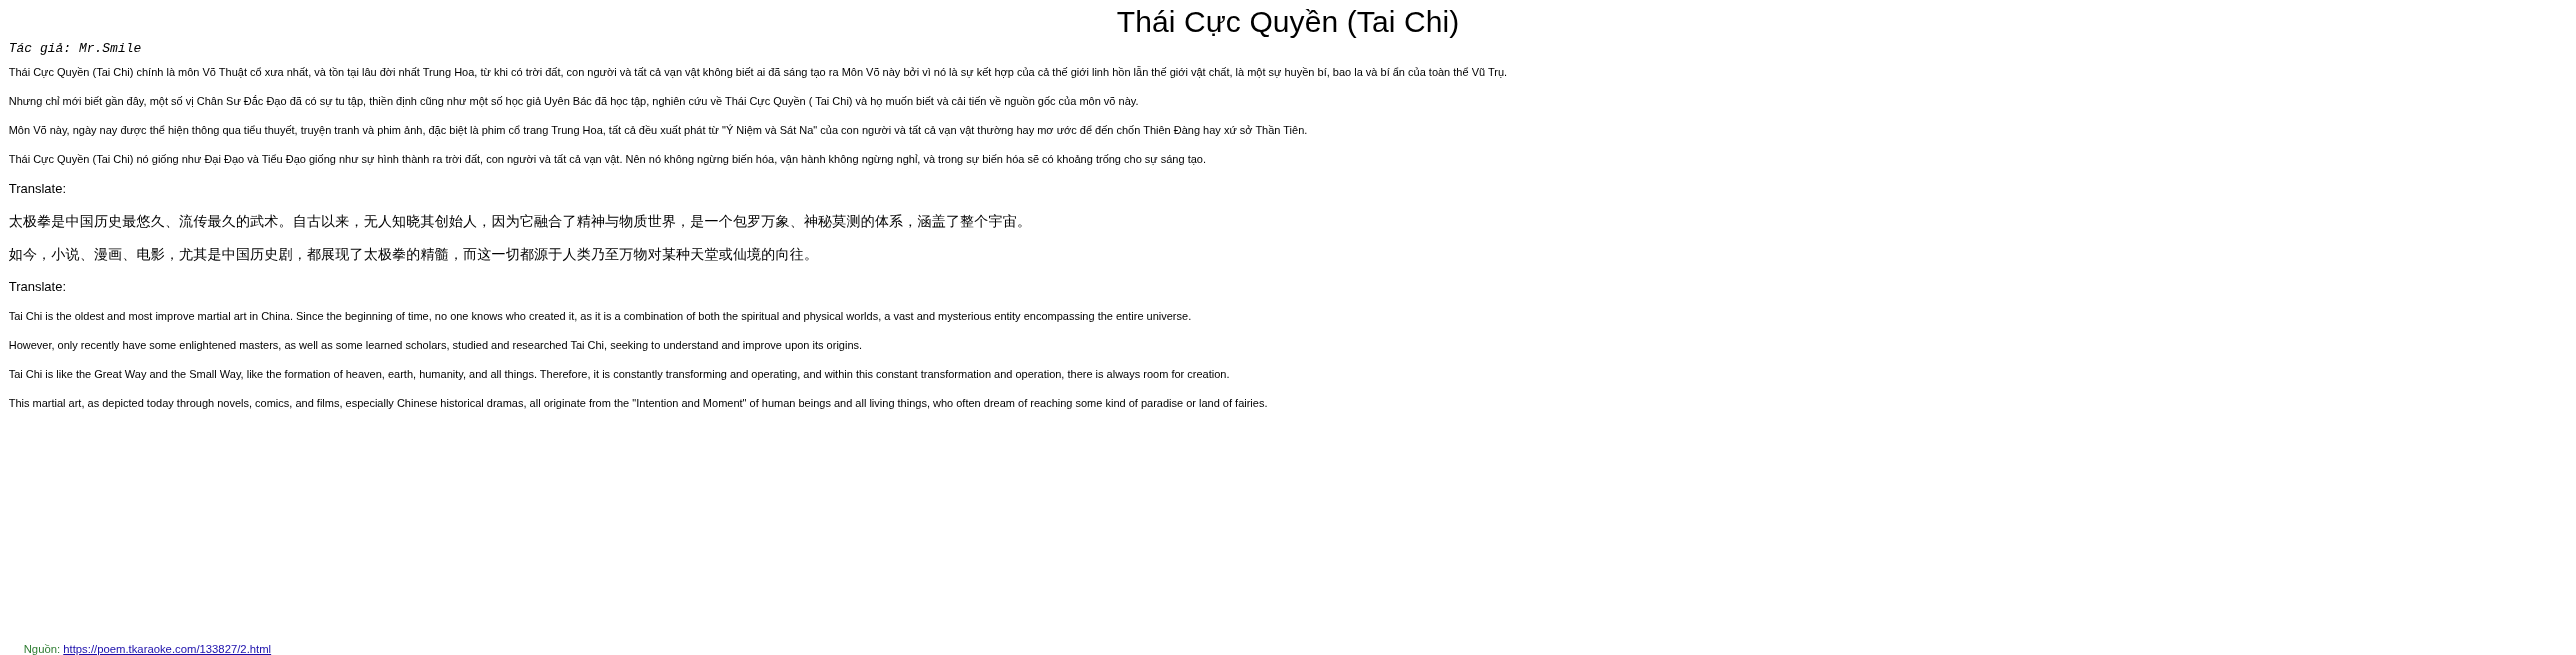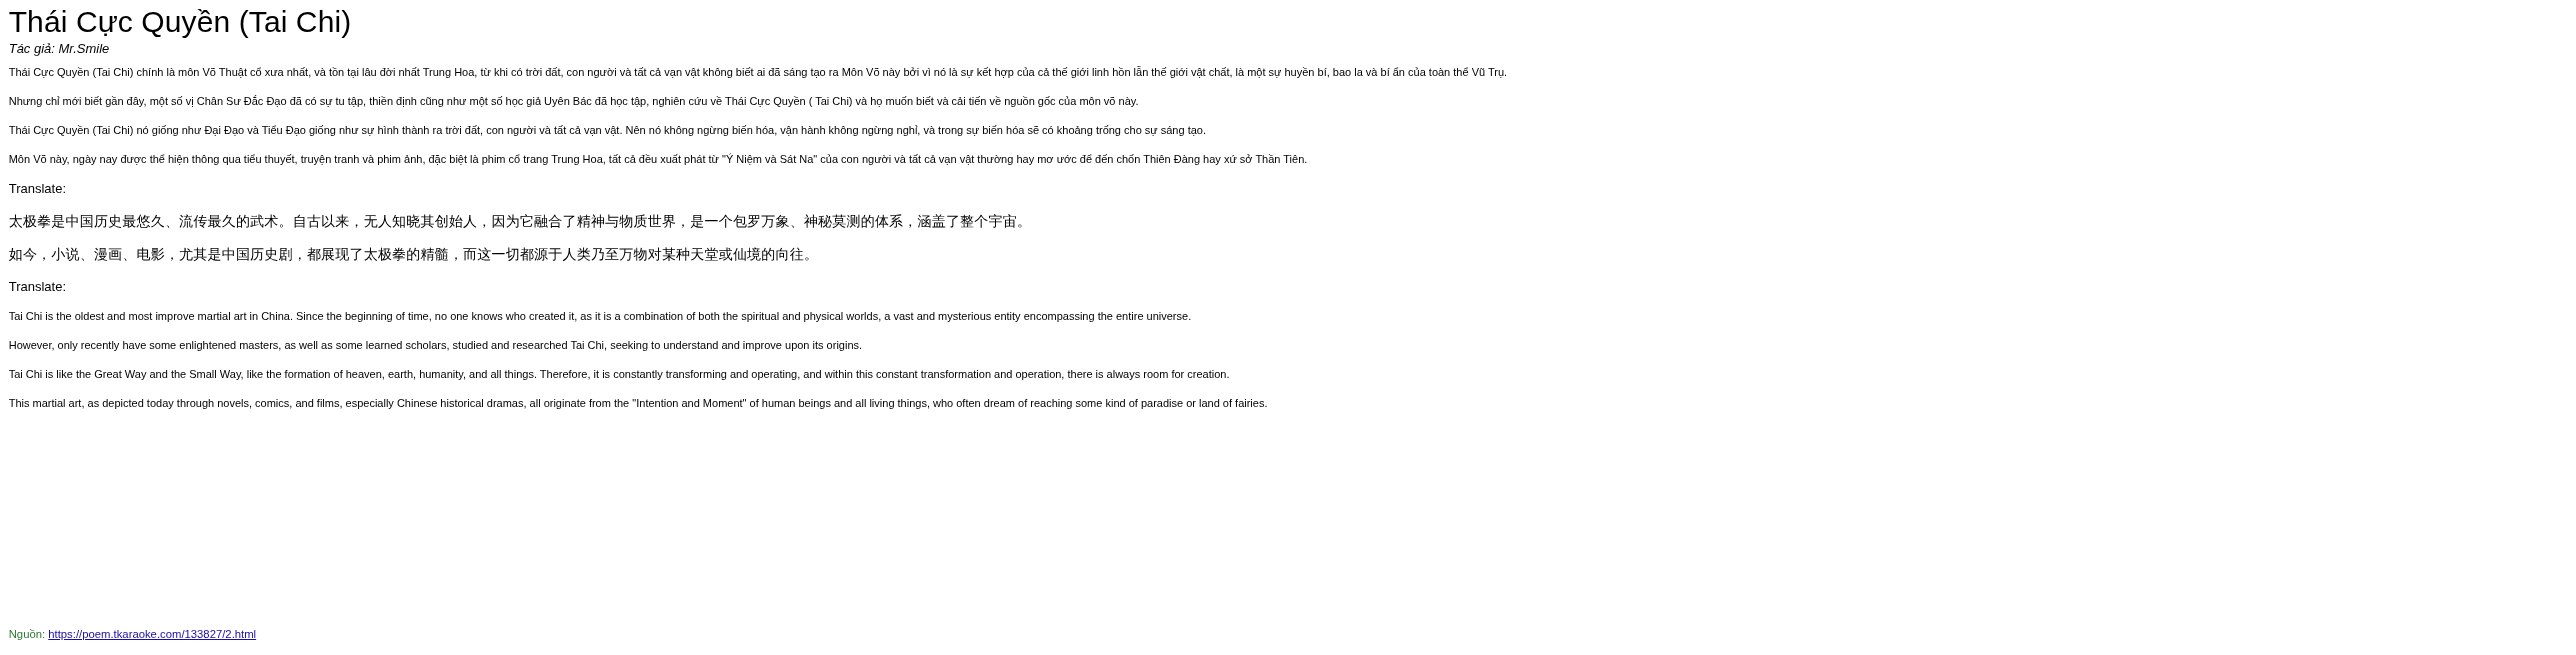--- a/index.html
+++ b/index.html
@@ -17,44 +17,46 @@
   .page {
     padding: 5.2px 8.7px 0 8.7px;
     box-sizing: border-box;
   }
   .doc-title {
     font-size: 30px;
     font-weight: normal;
     line-height: 1.15;
     margin: 0 0 1.7px 0;
     letter-spacing: 0.1px;
+    text-align: center;
   }
   .doc-author {
     font-size: 13px;
     font-style: italic;
     margin: 0 0 8.7px 0;
+    font-family: Liberation Mono, monospace;
   }
   .para {
     font-size: 11px;
     line-height: 1.35;
     margin: 0 0 14px 0;
     white-space: nowrap;
   }
   .para.cjk {
     font-size: 14px;
     letter-spacing: 0.2px;
   }
   .label {
     font-size: 13px;
     line-height: 1.35;
     margin: 0 0 14px 0;
   }
   .source {
     font-size: 11.3px;
-    margin: 0;
+    margin: 15px;
     position: absolute;
     left: 8.7px;
     top: 628px;
   }
   .source a {
     color: #1a0dab;
     text-decoration: underline;
   }
   .source .src-label {
     color: #2e7d32;
@@ -69,22 +71,22 @@
 <body>
 
 <div class="wrapper">
   <div class="page">
 
     <h1 class="doc-title">Thái Cực Quyền (Tai Chi)</h1>
     <div class="doc-author">Tác giả: Mr.Smile</div>
 
     <p class="para">Thái Cực Quyền (Tai Chi) chính là môn Võ Thuật cổ xưa nhất, và tồn tại lâu đời nhất Trung Hoa, từ khi có trời đất, con người và tất cả vạn vật không biết ai đã sáng tạo ra Môn Võ này bởi vì nó là sự kết hợp của cả thế giới linh hồn lẫn thế giới vật chất, là một sự huyền bí, bao la và bí ẩn của toàn thể Vũ Trụ.</p>
     <p class="para">Nhưng chỉ mới biết gần đây, một số vị Chân Sư Đắc Đạo đã có sự tu tập, thiền định cũng như một số học giả Uyên Bác đã học tập, nghiên cứu về Thái Cực Quyền ( Tai Chi) và họ muốn biết và cải tiến về nguồn gốc của môn võ này.</p>
+    <p class="para">Môn Võ này, ngày nay được thể hiện thông qua tiểu thuyết, truyện tranh và phim ảnh, đặc biệt là phim cổ trang Trung Hoa, tất cả đều xuất phát từ "Ý Niệm và Sát Na" của con người và tất cả vạn vật  thường hay mơ ước để đến chốn Thiên Đàng hay xứ sở Thần Tiên.</p>
     <p class="para">Thái Cực Quyền (Tai Chi) nó giống như Đại Đạo và Tiểu Đạo giống như sự hình thành ra trời đất, con người và tất cả vạn vật. Nên nó không ngừng biến hóa, vận hành không ngừng nghỉ, và trong sự biến hóa sẽ có khoảng trống cho sự sáng tạo.</p>
-    <p class="para">Môn Võ này, ngày nay được thể hiện thông qua tiểu thuyết, truyện tranh và phim ảnh, đặc biệt là phim cổ trang Trung Hoa, tất cả đều xuất phát từ "Ý Niệm và Sát Na" của con người và tất cả vạn vật  thường hay mơ ước để đến chốn Thiên Đàng hay xứ sở Thần Tiên.</p>
 
     <p class="label">Translate:</p>
 
     <p class="para cjk">太极拳是中国历史最悠久、流传最久的武术。自古以来，无人知晓其创始人，因为它融合了精神与物质世界，是一个包罗万象、神秘莫测的体系，涵盖了整个宇宙。</p>
     <p class="para cjk">如今，小说、漫画、电影，尤其是中国历史剧，都展现了太极拳的精髓，而这一切都源于人类乃至万物对某种天堂或仙境的向往。</p>
 
     <p class="label">Translate:</p>
 
     <p class="para">Tai Chi is the oldest and most improve martial art in China. Since the beginning of time, no one knows who created it, as it is a combination of both the spiritual and physical worlds, a vast and mysterious entity encompassing the entire universe.</p>
     <p class="para">However, only recently have some enlightened masters, as well as some learned scholars, studied and researched Tai Chi, seeking to understand and improve upon its origins.</p>

